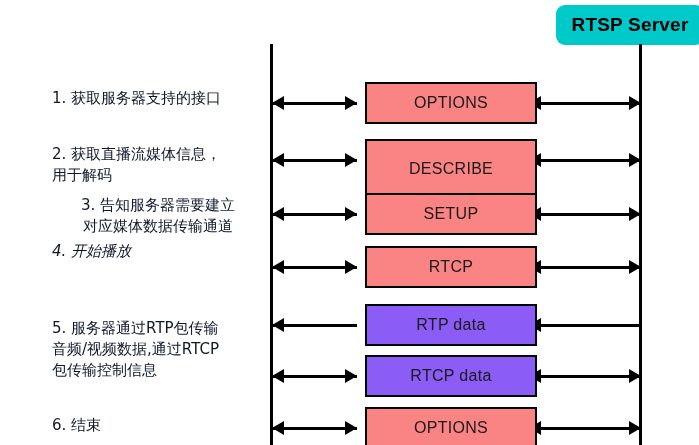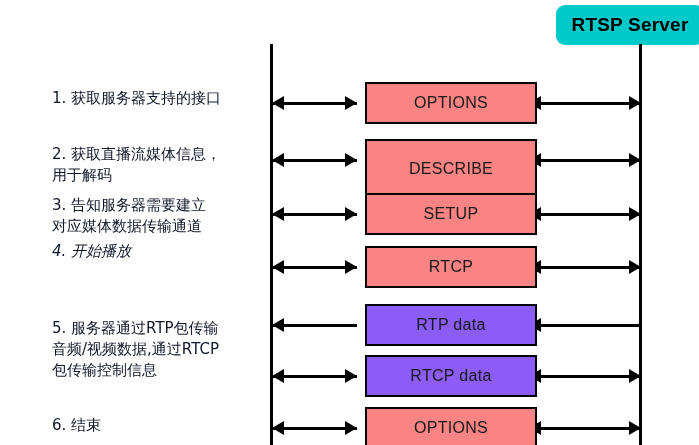--- a/index.html
+++ b/index.html
@@ -162,21 +162,21 @@
       <div class="arrowhead right" style="left: 629px; top: 421px;"></div>
       <div class="msgbox pink" style="top: 407px; height: 42px;">
         <span>OPTIONS</span>
       </div>
     </div>
 
   <div id="notes-layer">
       <div class="note" style="top: 88px;">1. 获取服务器支持的接口</div>
       <div class="note" style="top: 144px;">2. 获取直播流媒体信息，
 用于解码</div>
-      <div class="note" style="top: 195px;">3. 告知服务器需要建立
+      <div class="note" style="top: 195px; text-align: center;">3. 告知服务器需要建立
 对应媒体数据传输通道</div>
       <div class="note" style="top: 241px; font-style: italic;">4. 开始播放</div>
       <div class="note" style="top: 318px;">5. 服务器通过RTP包传输
 音频/视频数据,通过RTCP
 包传输控制信息</div>
       <div class="note" style="top: 415px;">6. 结束</div>
     </div>
 
   <div id="watermark"></div>
 </div>

